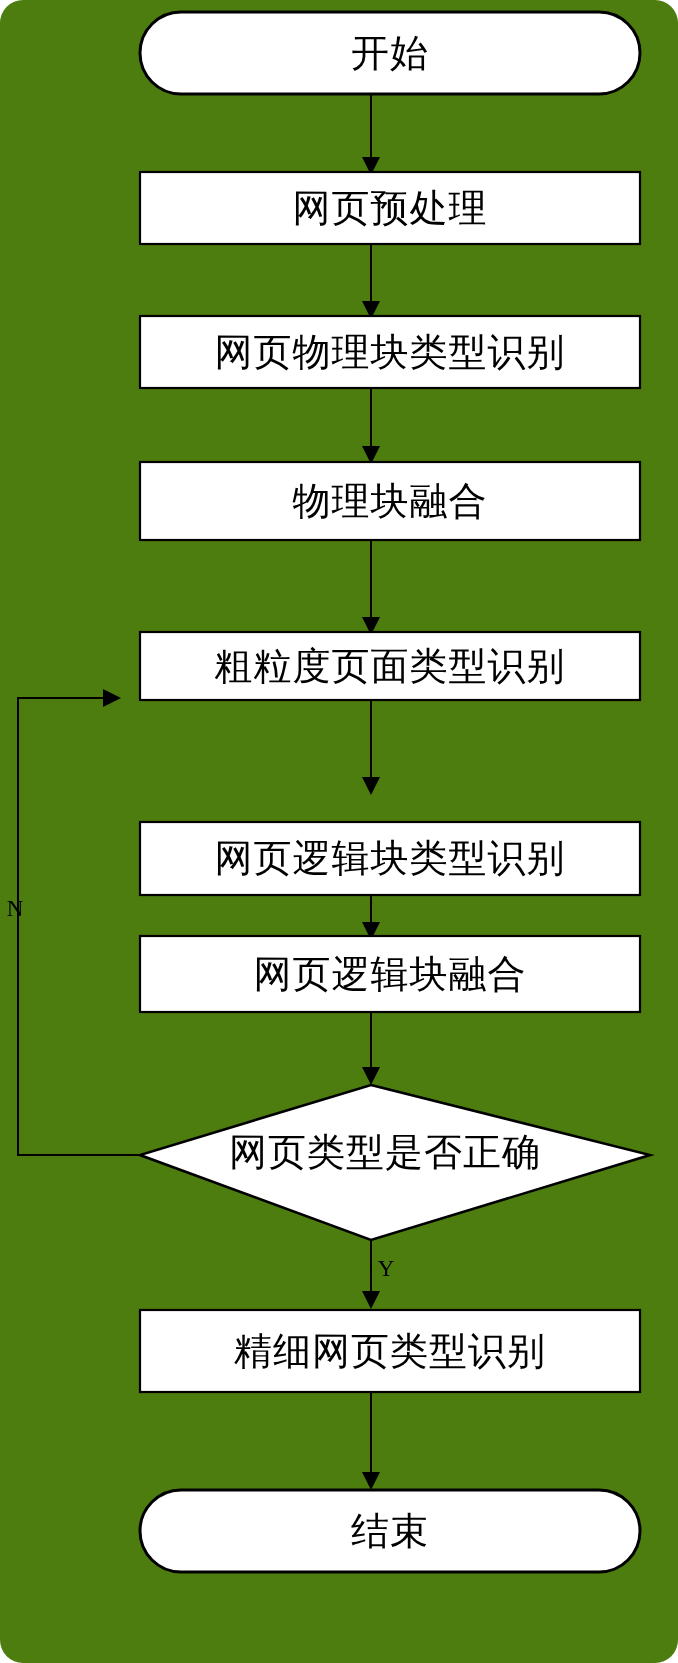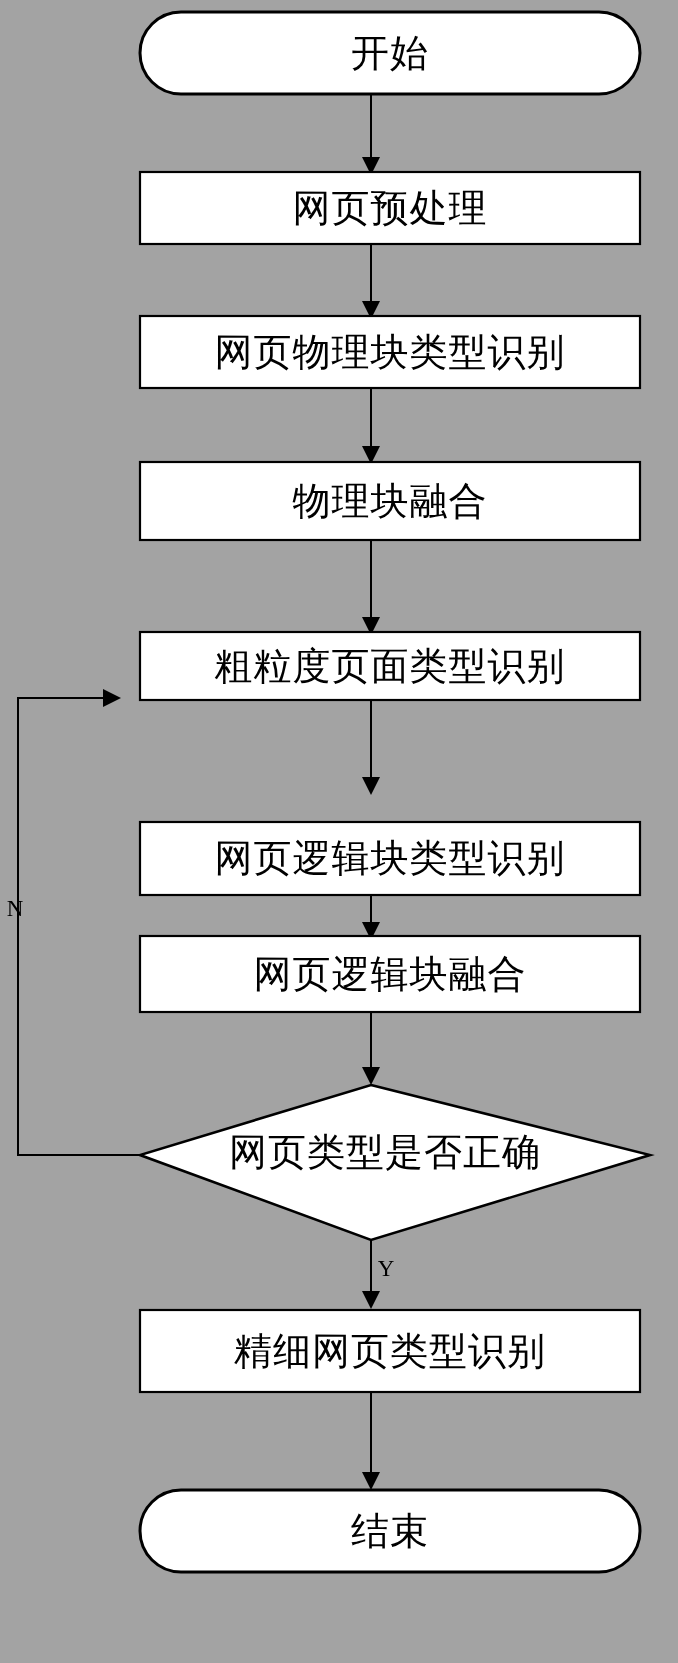--- a/index.html
+++ b/index.html
@@ -10,21 +10,22 @@
   body {
     width: 678px;
     height: 1663px;
     font-family: "Liberation Serif", "DejaVu Serif", serif;
     overflow: hidden;
   }
   #flowchart-root {
     position: relative;
     width: 678px;
     height: 1663px;
-    background: #a3a3a3;
+    background: #4d7c0f;
+    border-radius: 23px;
   }
   svg#flow-svg {
     position: absolute;
     top: 0;
     left: 0;
     width: 678px;
     height: 1663px;
     display: block;
   }
   .node-shape {

